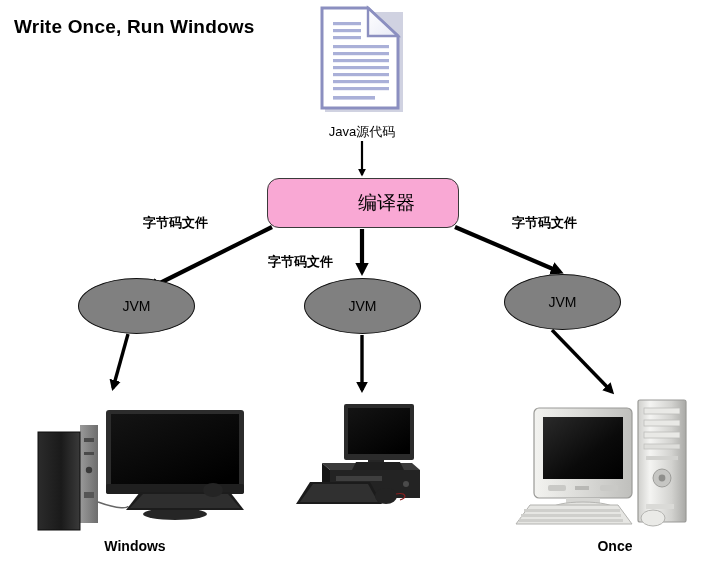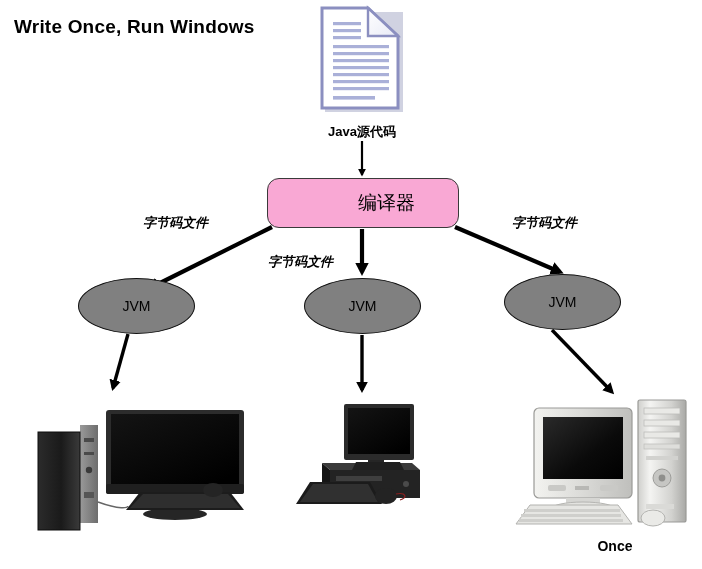--- a/index.html
+++ b/index.html
@@ -4,36 +4,36 @@
 <style>
   html,body{margin:0;padding:0;background:#ffffff;}
   body{width:702px;height:569px;position:relative;overflow:hidden;
        font-family:"Liberation Sans","DejaVu Sans",sans-serif;}
   #stage{position:absolute;left:0;top:0;width:702px;height:569px;}
 
   .title{position:absolute;left:14px;top:16px;font-size:19px;font-weight:bold;
          color:#000;letter-spacing:.2px;white-space:nowrap;}
 
   .doc-label{position:absolute;left:292px;top:123px;width:140px;text-align:center;
-             font-size:13px;font-weight:bold;color:#000;white-space:nowrap;}
+             font-size:13px;font-weight:normal;color:#000;white-space:nowrap;}
 
   .compiler-box{position:absolute;left:267px;top:178px;width:192px;height:50px;
                 border:1.4px solid #3a3a3a;border-radius:12px;background:#f9a8d4;
                 display:flex;align-items:center;box-sizing:border-box;}
   .compiler-text{font-size:19px;color:#000;margin-left:12px;white-space:nowrap;}
 
   .jvm{position:absolute;width:117px;height:56px;border-radius:50%;
        background:#808080;border:1.6px solid #101010;box-sizing:border-box;
        display:flex;align-items:center;justify-content:center;
        font-size:14px;color:#000;}
   .jvm-left{left:78px;top:278px;}
   .jvm-mid{left:304px;top:278px;}
   .jvm-right{left:504px;top:274px;}
 
-  .bc-label{position:absolute;font-size:13px;font-weight:bold;color:#000;white-space:nowrap;font-style:italic;}
+  .bc-label{position:absolute;font-size:13px;font-weight:bold;color:#000;white-space:nowrap;}
   .bc-left{left:143px;top:214px;}
   .bc-mid{left:268px;top:253px;}
   .bc-right{left:512px;top:214px;}
 
   .os-label{position:absolute;font-size:14px;font-weight:bold;color:#000;
             text-align:center;white-space:nowrap;}
   .os-win{left:50px;top:538px;width:170px;}
   .os-unix{left:282px;top:538px;width:130px;}
   .os-mac{left:530px;top:538px;width:170px;}
 
@@ -233,15 +233,16 @@
   </div>
 
   <div class="bc-label bc-left">字节码文件</div>
   <div class="bc-label bc-mid">字节码文件</div>
   <div class="bc-label bc-right">字节码文件</div>
 
   <div class="jvm jvm-left">JVM</div>
   <div class="jvm jvm-mid">JVM</div>
   <div class="jvm jvm-right">JVM</div>
 
+  <div class="os-label os-win">Windows</div>
   <div class="os-label os-mac">Once</div>
 
 </div>
 
 </body></html>

